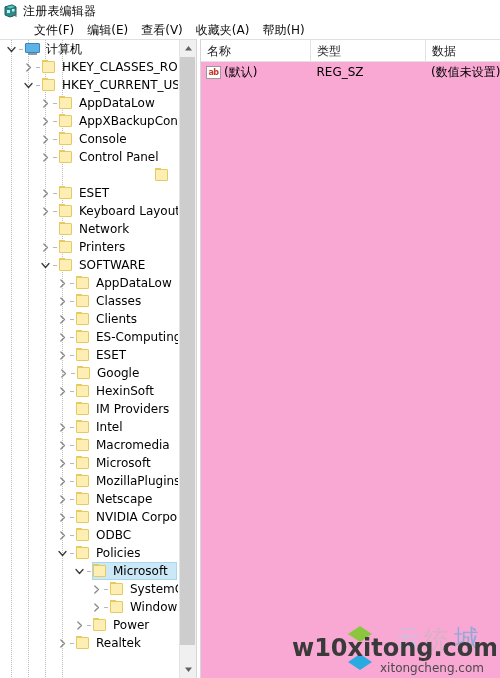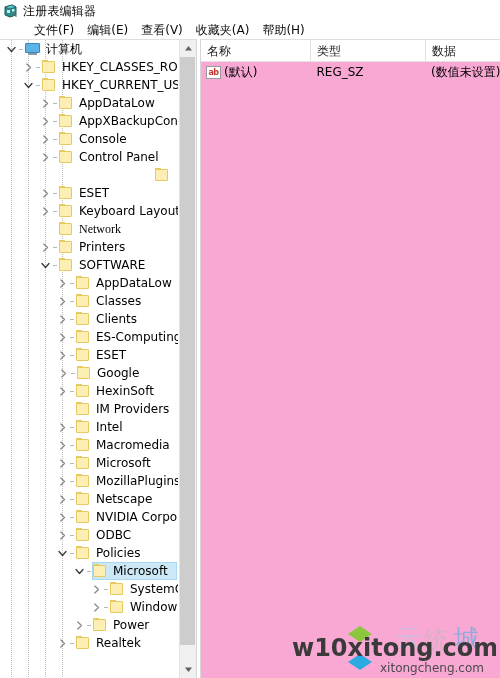--- a/index.html
+++ b/index.html
@@ -475,21 +475,21 @@
               <path d="M2.8 1 L6.5 4.5 L2.8 8" fill="none" stroke="#8a8a8a" stroke-width="1.3" stroke-linecap="round" stroke-linejoin="round"></path>
             </svg>
           </span>
           <span class="guide"></span>
           <span class="folder">
             <span class="ftab"></span>
             <span class="fbody"></span>
           </span>
           <span class="tree-label">Keyboard Layout</span>
         </div>
-        <div class="tree-row nodash" style="padding-left: 37px; font-family: Liberation Serif, serif;">
+        <div class="tree-row nodash" style="padding-left: 37px;">
           <span class="twisty"></span>
           <span class="guide"></span>
           <span class="folder">
             <span class="ftab"></span>
             <span class="fbody"></span>
           </span>
           <span class="tree-label">Network</span>
         </div>
         <div class="tree-row" style="padding-left: 37px;">
           <span class="twisty">

